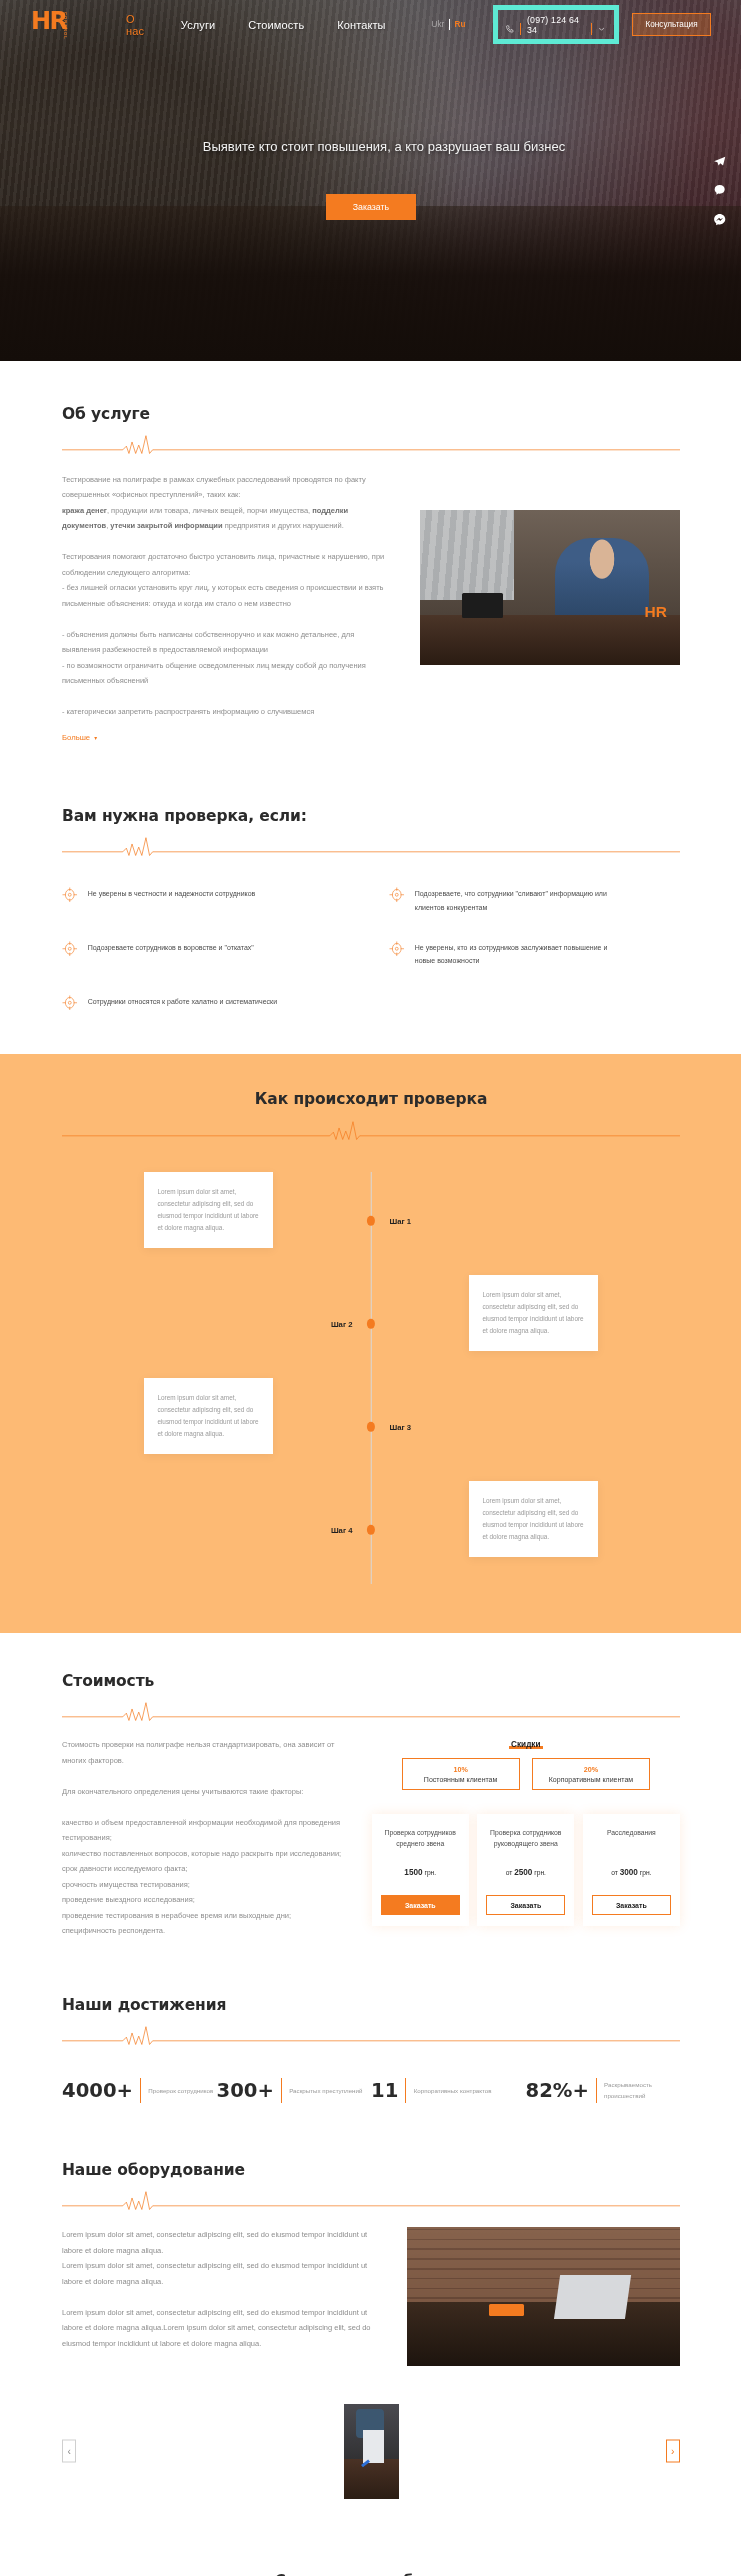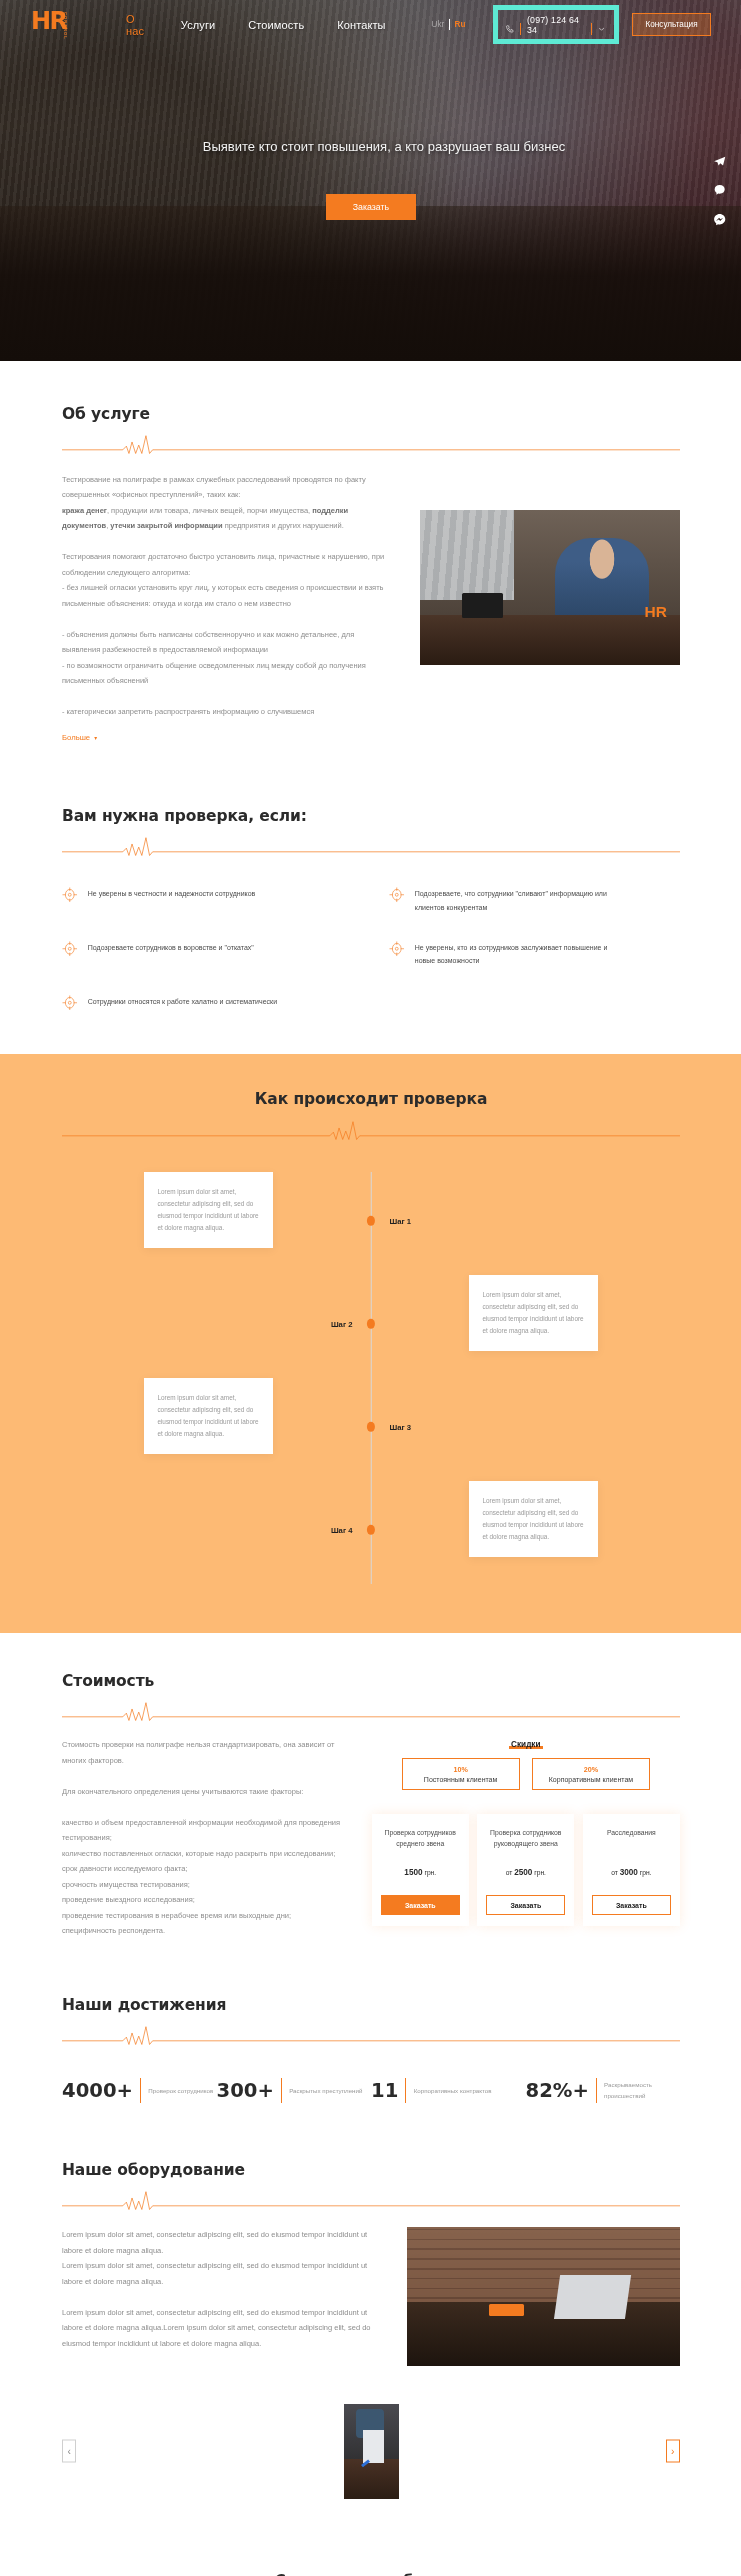--- a/index.html
+++ b/index.html
@@ -444,21 +444,21 @@
 <section class="wrap price">
   <h2 class="h2">Стоимость</h2>
   <svg class="pulse" viewBox="0 0 1200 44" preserveAspectRatio="none">
     <path d="M0 36 H118 l7 -7 5 14 6 -22 7 22 6 -16 6 16 8 -34 7 34 6 -7 H1200" fill="none" stroke="#F47B20" stroke-width="1.4"></path>
   </svg>
   <div class="price-grid" style="margin-top:16.5px">
     <div class="price-left">
       <p class="ctext">Стоимость проверки на полиграфе нельзя стандартизировать, она зависит от многих факторов.</p>
       <p class="ctext" style="margin-top:15.5px">Для окончательного определения цены учитываются такие факторы:</p>
       <p class="ctext" style="margin-top:15.5px">качество и объем предоставленной информации необходимой для проведения тестирования;</p>
-      <p class="ctext">количество поставленных огласки, которые надо раскрыть при исследовании;</p>
+      <p class="ctext">количество поставленных вопросов, которые надо раскрыть при исследовании;</p>
       <p class="ctext">срок давности исследуемого факта;</p>
       <p class="ctext">срочность имущества тестирования;</p>
       <p class="ctext">проведение выездного исследования;</p>
       <p class="ctext">проведение тестирования в нерабочее время или выходные дни;</p>
       <p class="ctext">специфичность респондента.</p>
     </div>
     <div class="price-right">
       <div class="discount-wrap">
         <span class="discount-title">Скидки</span>
         <div class="discount-cards">

